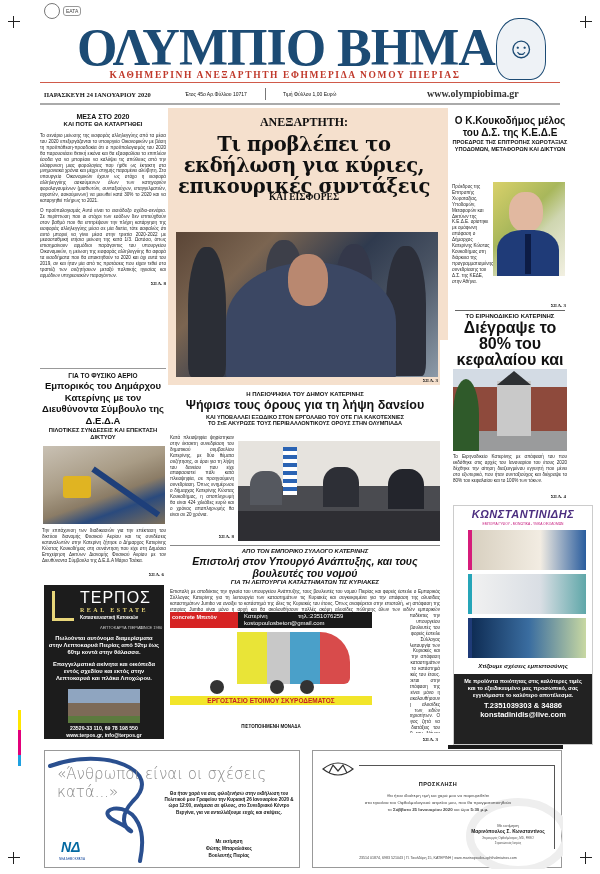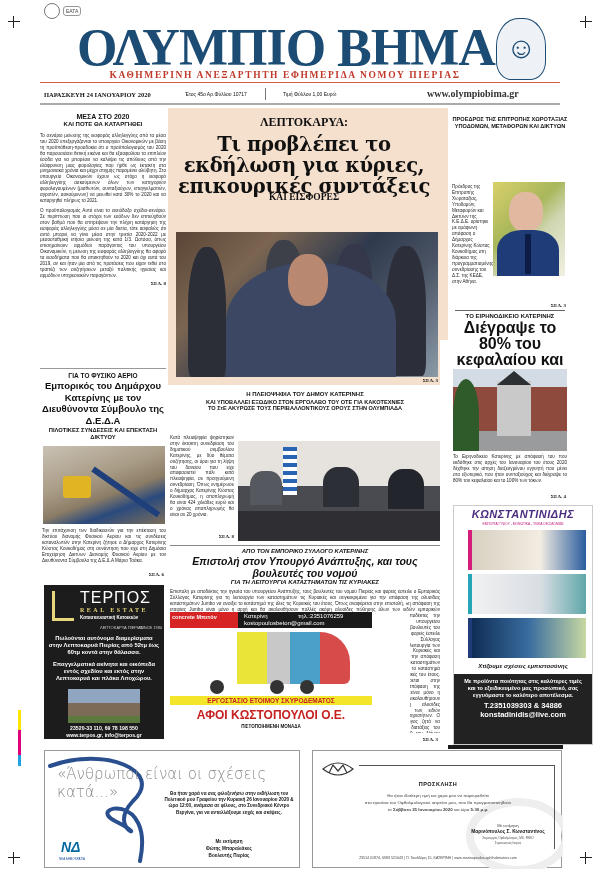--- a/index.html
+++ b/index.html
@@ -108,35 +108,36 @@
   <div style="position:absolute;left:56px;top:40px;font-size:4px;color:#ccc;">ΛΕΠΤΟΚΑΡΥΑ ΠΙΕΡΙΑΣ</div>
   <div style="position:absolute;left:96px;top:40px;font-size:4px;color:#ccc;">SINCE 1980</div>
   <div style="position:absolute;left:4px;top:50px;width:112px;text-align:center;font-size:5.8px;font-weight:bold;line-height:7px;">Πωλούνται αυτόνομα διαμερίσματα στην Λεπτοκαρυά Πιερίας από 52τμ έως 60τμ κοντά στην θάλασσα.</div>
   <div style="position:absolute;left:4px;top:76px;width:112px;text-align:center;font-size:5.8px;font-weight:bold;line-height:7px;">Επαγγελματικά ακίνητα και οικόπεδα εντός σχεδίου και εκτός στην Λεπτοκαρυά και πλάκα Λιτοχώρου.</div>
   <div style="position:absolute;left:24px;top:104px;width:72px;height:34px;background:linear-gradient(#8fa5c0 0 40%,#7d6a57 40% 80%,#5c7a3e 80%);"></div>
   <div style="position:absolute;left:4px;top:140px;width:112px;text-align:center;font-size:5.2px;font-weight:bold;">23520-33 110, 69 78 198 550</div>
   <div style="position:absolute;left:4px;top:147px;width:112px;text-align:center;font-size:5.2px;font-weight:bold;">www.terpos.gr, info@terpos.gr</div>
 </div>
 
 <div class="abs feature-box"></div>
-<div class="abs feature-kicker">ΛΕΠΤΟΚΑΡΥΑ:</div>
+<div class="abs feature-kicker">ΑΝΕΞΑΡΤΗΤΗ:</div>
 <div class="abs feature-title">Τι προβλέπει το εκδήλωση για κύριες, επικουρικές συντάξεις</div>
 <div class="abs feature-sub">ΚΑΙ ΕΙΣΦΟΡΕΣ</div>
 <div class="abs feature-photo">
   <div class="person" style="left:12px;top:15px;width:38px;height:130px;background:#2b2e36;"></div>
   <div class="person" style="left:90px;top:8px;width:36px;height:70px;background:#3d3f49;"></div>
   <div class="person" style="left:160px;top:12px;width:36px;height:80px;background:#34384a;"></div>
   <div class="person" style="left:210px;top:14px;width:40px;height:130px;background:#2c2f3a;"></div>
   <div class="person" style="left:50px;top:30px;width:170px;height:120px;background:#3b4763;border-radius:50% 50% 6% 6%;"></div>
   <div class="person" style="left:112px;top:22px;width:40px;height:52px;background:#b98870;border-radius:45%;"></div>
 </div>
 <div class="abs sel" style="left:380px;top:378px;width:58px;">ΣΕΛ. 3</div>
 
 <div class="abs" style="left:170px;top:391px;width:270px;">
   <div class="kicker" style="font-size:6px;">Η ΠΛΕΙΟΨΗΦΙΑ ΤΟΥ ΔΗΜΟΥ ΚΑΤΕΡΙΝΗΣ</div>
+  <div class="head-sans" style="font-size:12.5px;margin-top:1px;">Ψήφισε τους όρους για τη λήψη δανείου</div>
   <div class="kicker" style="font-size:5.6px;margin-top:2px;">ΚΑΙ ΥΠΟΒΑΛΛΕΙ ΕΞΩΔΙΚΟ ΣΤΟΝ ΕΡΓΟΛΑΒΟ ΤΟΥ ΟΤΕ ΓΙΑ ΚΑΚΟΤΕΧΝΙΕΣ</div>
   <div class="kicker" style="font-size:5.6px;">ΤΟ ΣτΕ ΑΚΥΡΩΣΕ ΤΟΥΣ ΠΕΡΙΒΑΛΛΟΝΤΙΚΟΥΣ ΟΡΟΥΣ ΣΤΗΝ ΟΛΥΜΠΙΑΔΑ</div>
 </div>
 <div class="abs body-txt" style="left:170px;top:435px;width:64px;">Κατά πλειοψηφία ψηφίστηκαν στην έκτακτη συνεδρίαση του δημοτικού συμβουλίου Κατερίνης, με δύο θέματα συζήτησης, οι όροι για τη λήψη του δανείου που είχε αποφασιστεί πάλι κατά πλειοψηφία, σε προηγούμενη συνεδρίαση. Όπως ενημέρωσε ο δήμαρχος Κατερίνης Κώστας Κουκοδήμος, η αποπληρωμή θα είναι 424 χιλιάδες ευρώ και ο χρόνος αποπληρωμής θα είναι σε 20 χρόνια.</div>
 <div class="abs sel" style="left:170px;top:534px;width:64px;">ΣΕΛ. 8</div>
 <div class="photo" style="left:238px;top:441px;width:202px;height:100px;background:linear-gradient(#e6e3de 0 45%,#4a4b50 45% 70%,#2e2e33 70%);">
   <div style="position:absolute;left:45px;top:6px;width:14px;height:48px;background:repeating-linear-gradient(#2a63b3 0 4px,#fff 4px 8px);"></div>
   <div style="position:absolute;left:12px;top:30px;width:32px;height:34px;background:#55585f;border-radius:40% 40% 0 0;"></div>
   <div style="position:absolute;left:85px;top:26px;width:36px;height:40px;background:#2d2f36;border-radius:40% 40% 0 0;"></div>
   <div style="position:absolute;left:150px;top:28px;width:36px;height:40px;background:#23252c;border-radius:40% 40% 0 0;"></div>
@@ -157,26 +158,26 @@
   <div style="position:absolute;left:68px;top:0;width:134px;height:16px;background:#1a1a1a;color:#fff;">
     <span style="position:absolute;left:6px;top:1px;font-size:6px;">Κατερίνη</span>
     <span style="position:absolute;left:60px;top:1px;font-size:6px;">τηλ.:2351076259</span>
     <span style="position:absolute;left:6px;top:8px;font-size:6px;">kostopoulosbeton@gmail.com</span>
   </div>
   <div style="position:absolute;left:30px;top:20px;width:150px;height:52px;background:linear-gradient(90deg,#fff 0 25%,#e9e437 25% 45%,#c8c8c8 45% 60%,#4aa0c9 60% 80%,#d84b4b 80%);border-radius:8px 30px 6px 6px;"></div>
   <div style="position:absolute;left:40px;top:68px;width:14px;height:14px;background:#333;border-radius:50%;"></div>
   <div style="position:absolute;left:100px;top:68px;width:14px;height:14px;background:#333;border-radius:50%;"></div>
   <div style="position:absolute;left:130px;top:68px;width:14px;height:14px;background:#333;border-radius:50%;"></div>
   <div style="position:absolute;left:0;top:84px;width:202px;height:9px;background:#f2e52a;font-size:6.5px;font-weight:bold;color:#c62121;text-align:center;line-height:9px;">ΕΡΓΟΣΤΑΣΙΟ ΕΤΟΙΜΟΥ ΣΚΥΡΟΔΕΜΑΤΟΣ</div>
-  <div style="position:absolute;left:0;top:96px;width:202px;text-align:center;font-size:12px;font-weight:bold;color:#c62121;">ΑΦΟΙ ΚΩΣΤΟΠΟΥΛΟΙ Ο.Ε.</div>
   <div style="position:absolute;left:0;top:112px;width:202px;text-align:center;font-size:4.5px;font-weight:bold;">ΠΙΣΤΟΠΟΙΗΜΕΝΗ ΜΟΝΑΔΑ</div>
 </div>
 
 <div class="abs right-pink"></div>
 <div class="abs" style="left:450px;top:115px;width:120px;">
+  <div class="head-sans" style="font-size:10px;line-height:11.5px;">Ο Κ.Κουκοδήμος μέλος του Δ.Σ. της Κ.Ε.Δ.Ε</div>
   <div class="kicker" style="font-size:5.6px;line-height:6.8px;margin-top:1px;">ΠΡΟΕΔΡΟΣ ΤΗΣ ΕΠΙΤΡΟΠΗΣ ΧΩΡΟΤΑΞΙΑΣ ΥΠΟΔΟΜΩΝ, ΜΕΤΑΦΟΡΩΝ ΚΑΙ ΔΙΚΤΥΩΝ</div>
 </div>
 <div class="abs body-txt" style="left:452px;top:184px;width:38px;text-align:left;">Πρόεδρος της Επιτροπής Χωροταξίας, Υποδομών, Μεταφορών και Δικτύων της Κ.Ε.Δ.Ε. ορίστηκε με ομόφωνη απόφαση ο Δήμαρχος Κατερίνης Κώστας Κουκοδήμος στη διάρκεια της προγραμματισμένης συνεδρίασης του Δ.Σ. της ΚΕΔΕ, στην Αθήνα.</div>
 <div class="photo" style="left:493px;top:182px;width:72px;height:94px;background:linear-gradient(135deg,#d9d16a 0%,#a8b75b 40%,#cfd6b0 60%,#f2f0e2 100%);">
   <div style="position:absolute;left:16px;top:10px;width:34px;height:40px;background:#e1b8a0;border-radius:45%;"></div>
   <div style="position:absolute;left:4px;top:48px;width:62px;height:50px;background:#1f3b78;border-radius:40% 40% 0 0;"></div>
   <div style="position:absolute;left:32px;top:52px;width:6px;height:40px;background:#0d1c45;"></div>
 </div>
 <div class="abs sel" style="left:520px;top:303px;width:46px;">ΣΕΛ. 3</div>
 <div class="abs rule-h" style="left:455px;top:310px;width:110px;background:#666;"></div>

